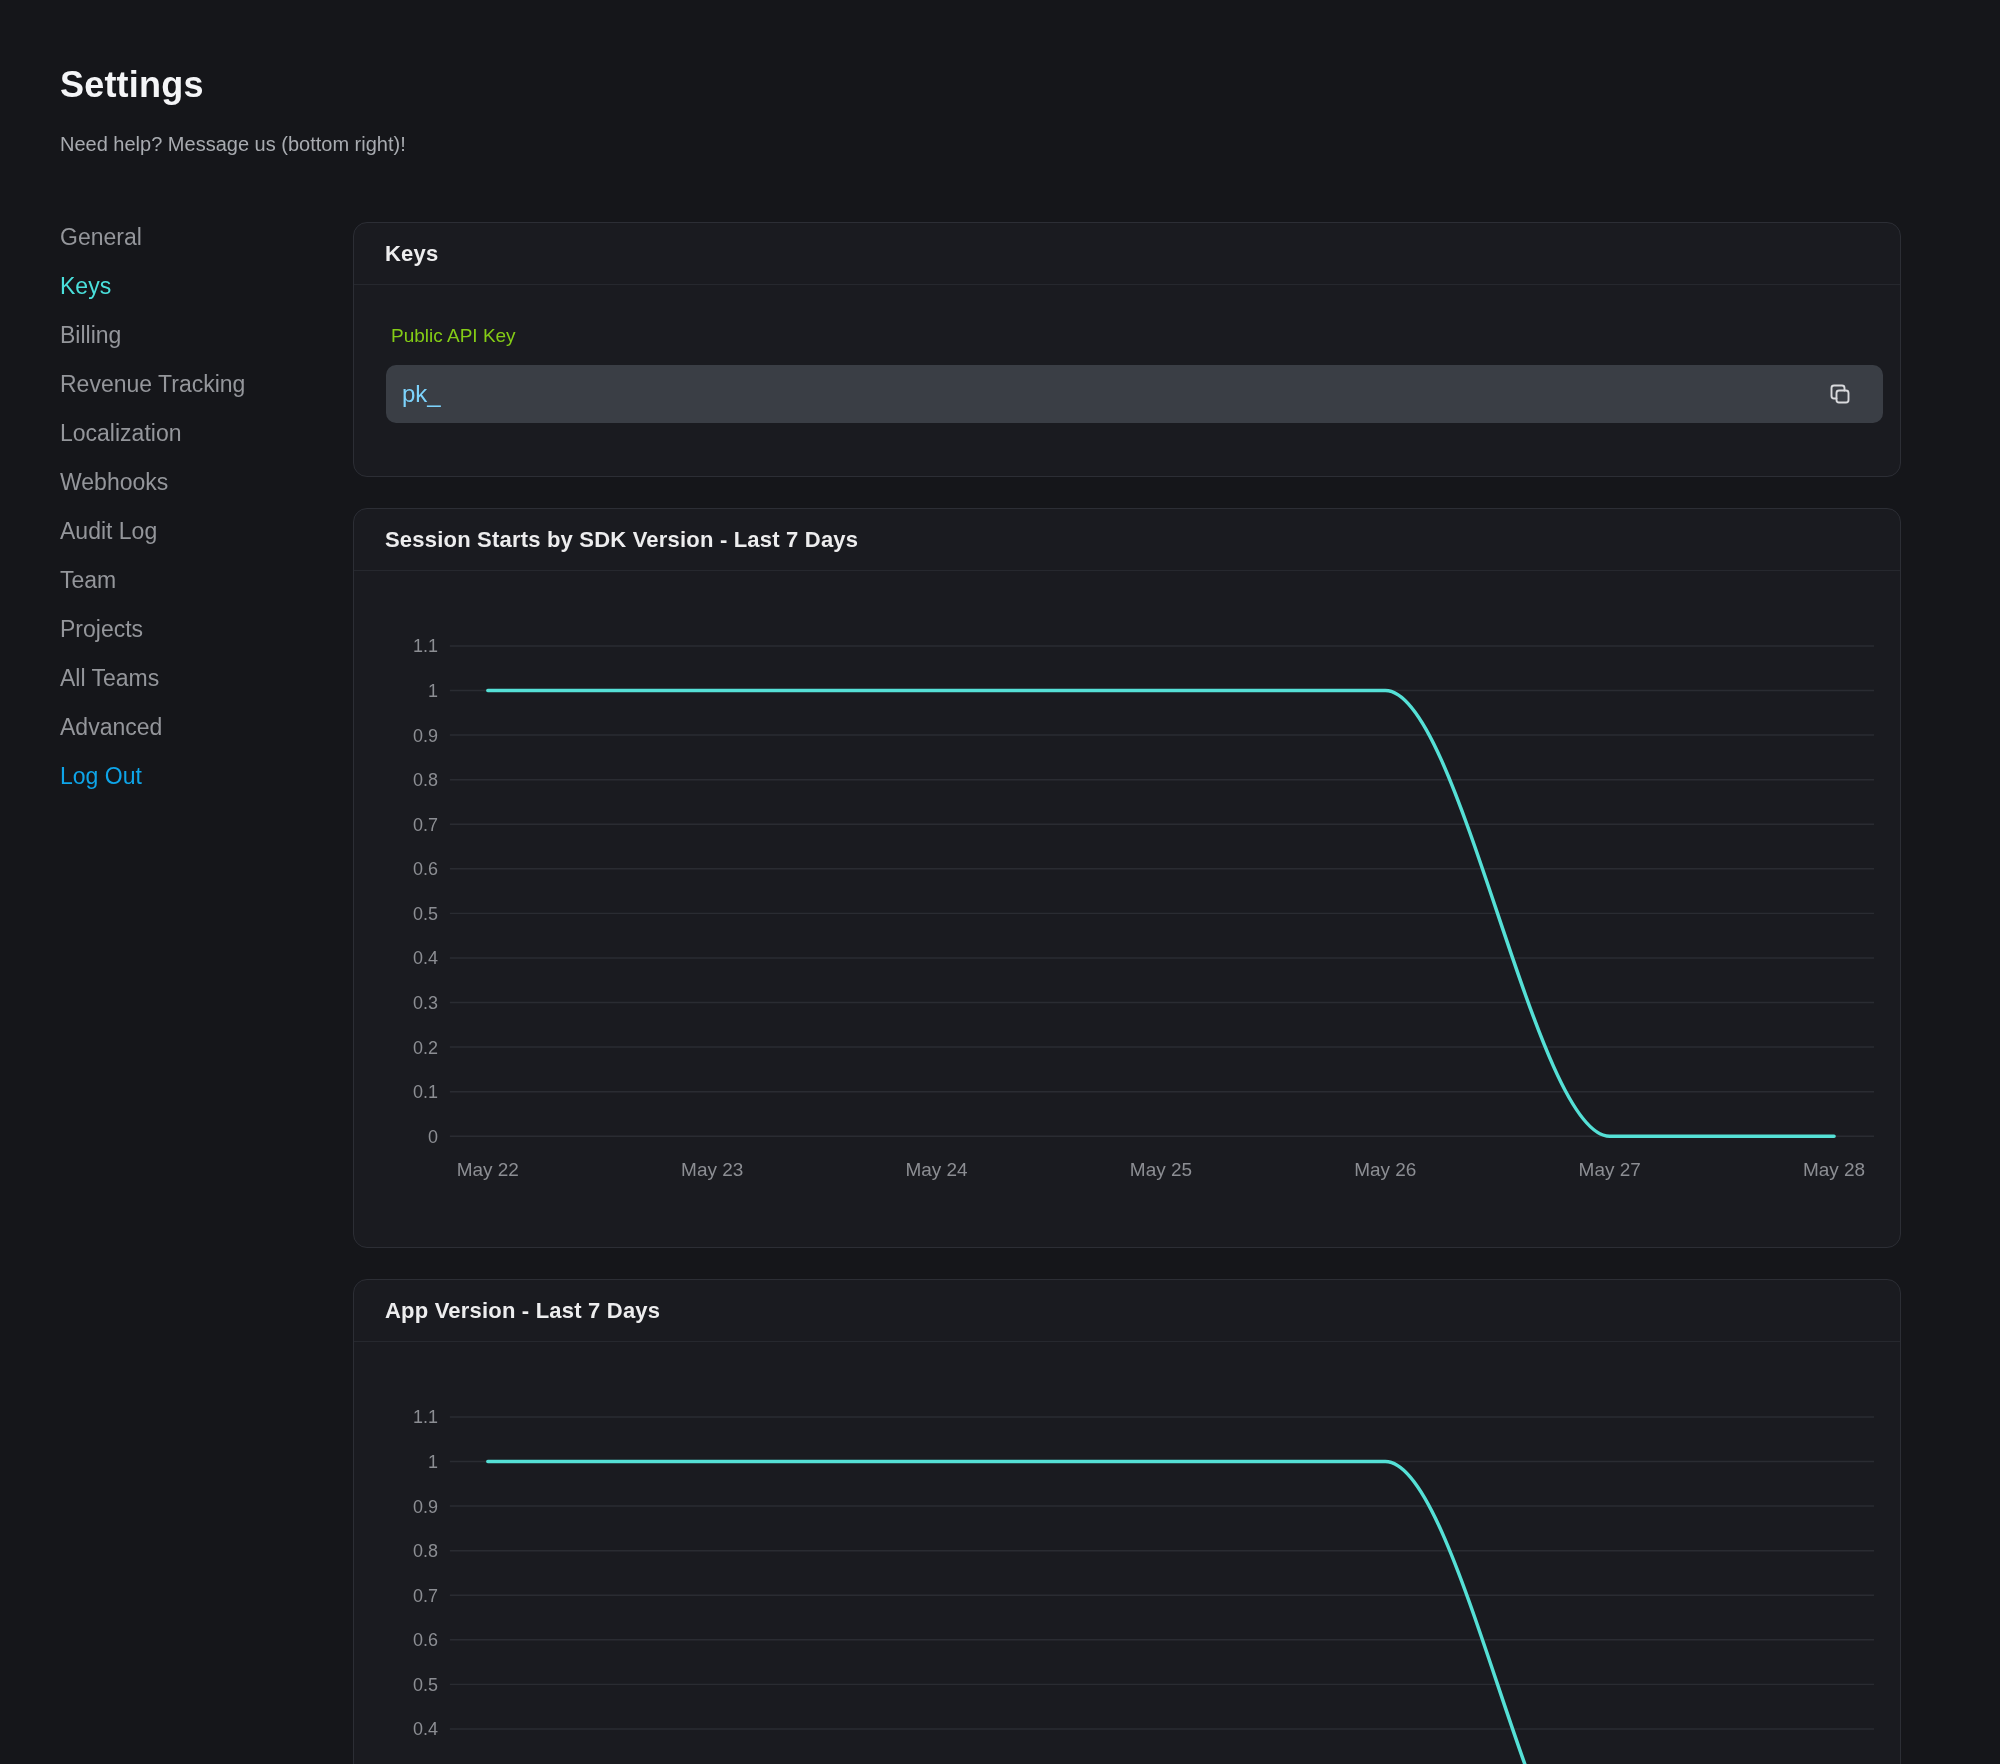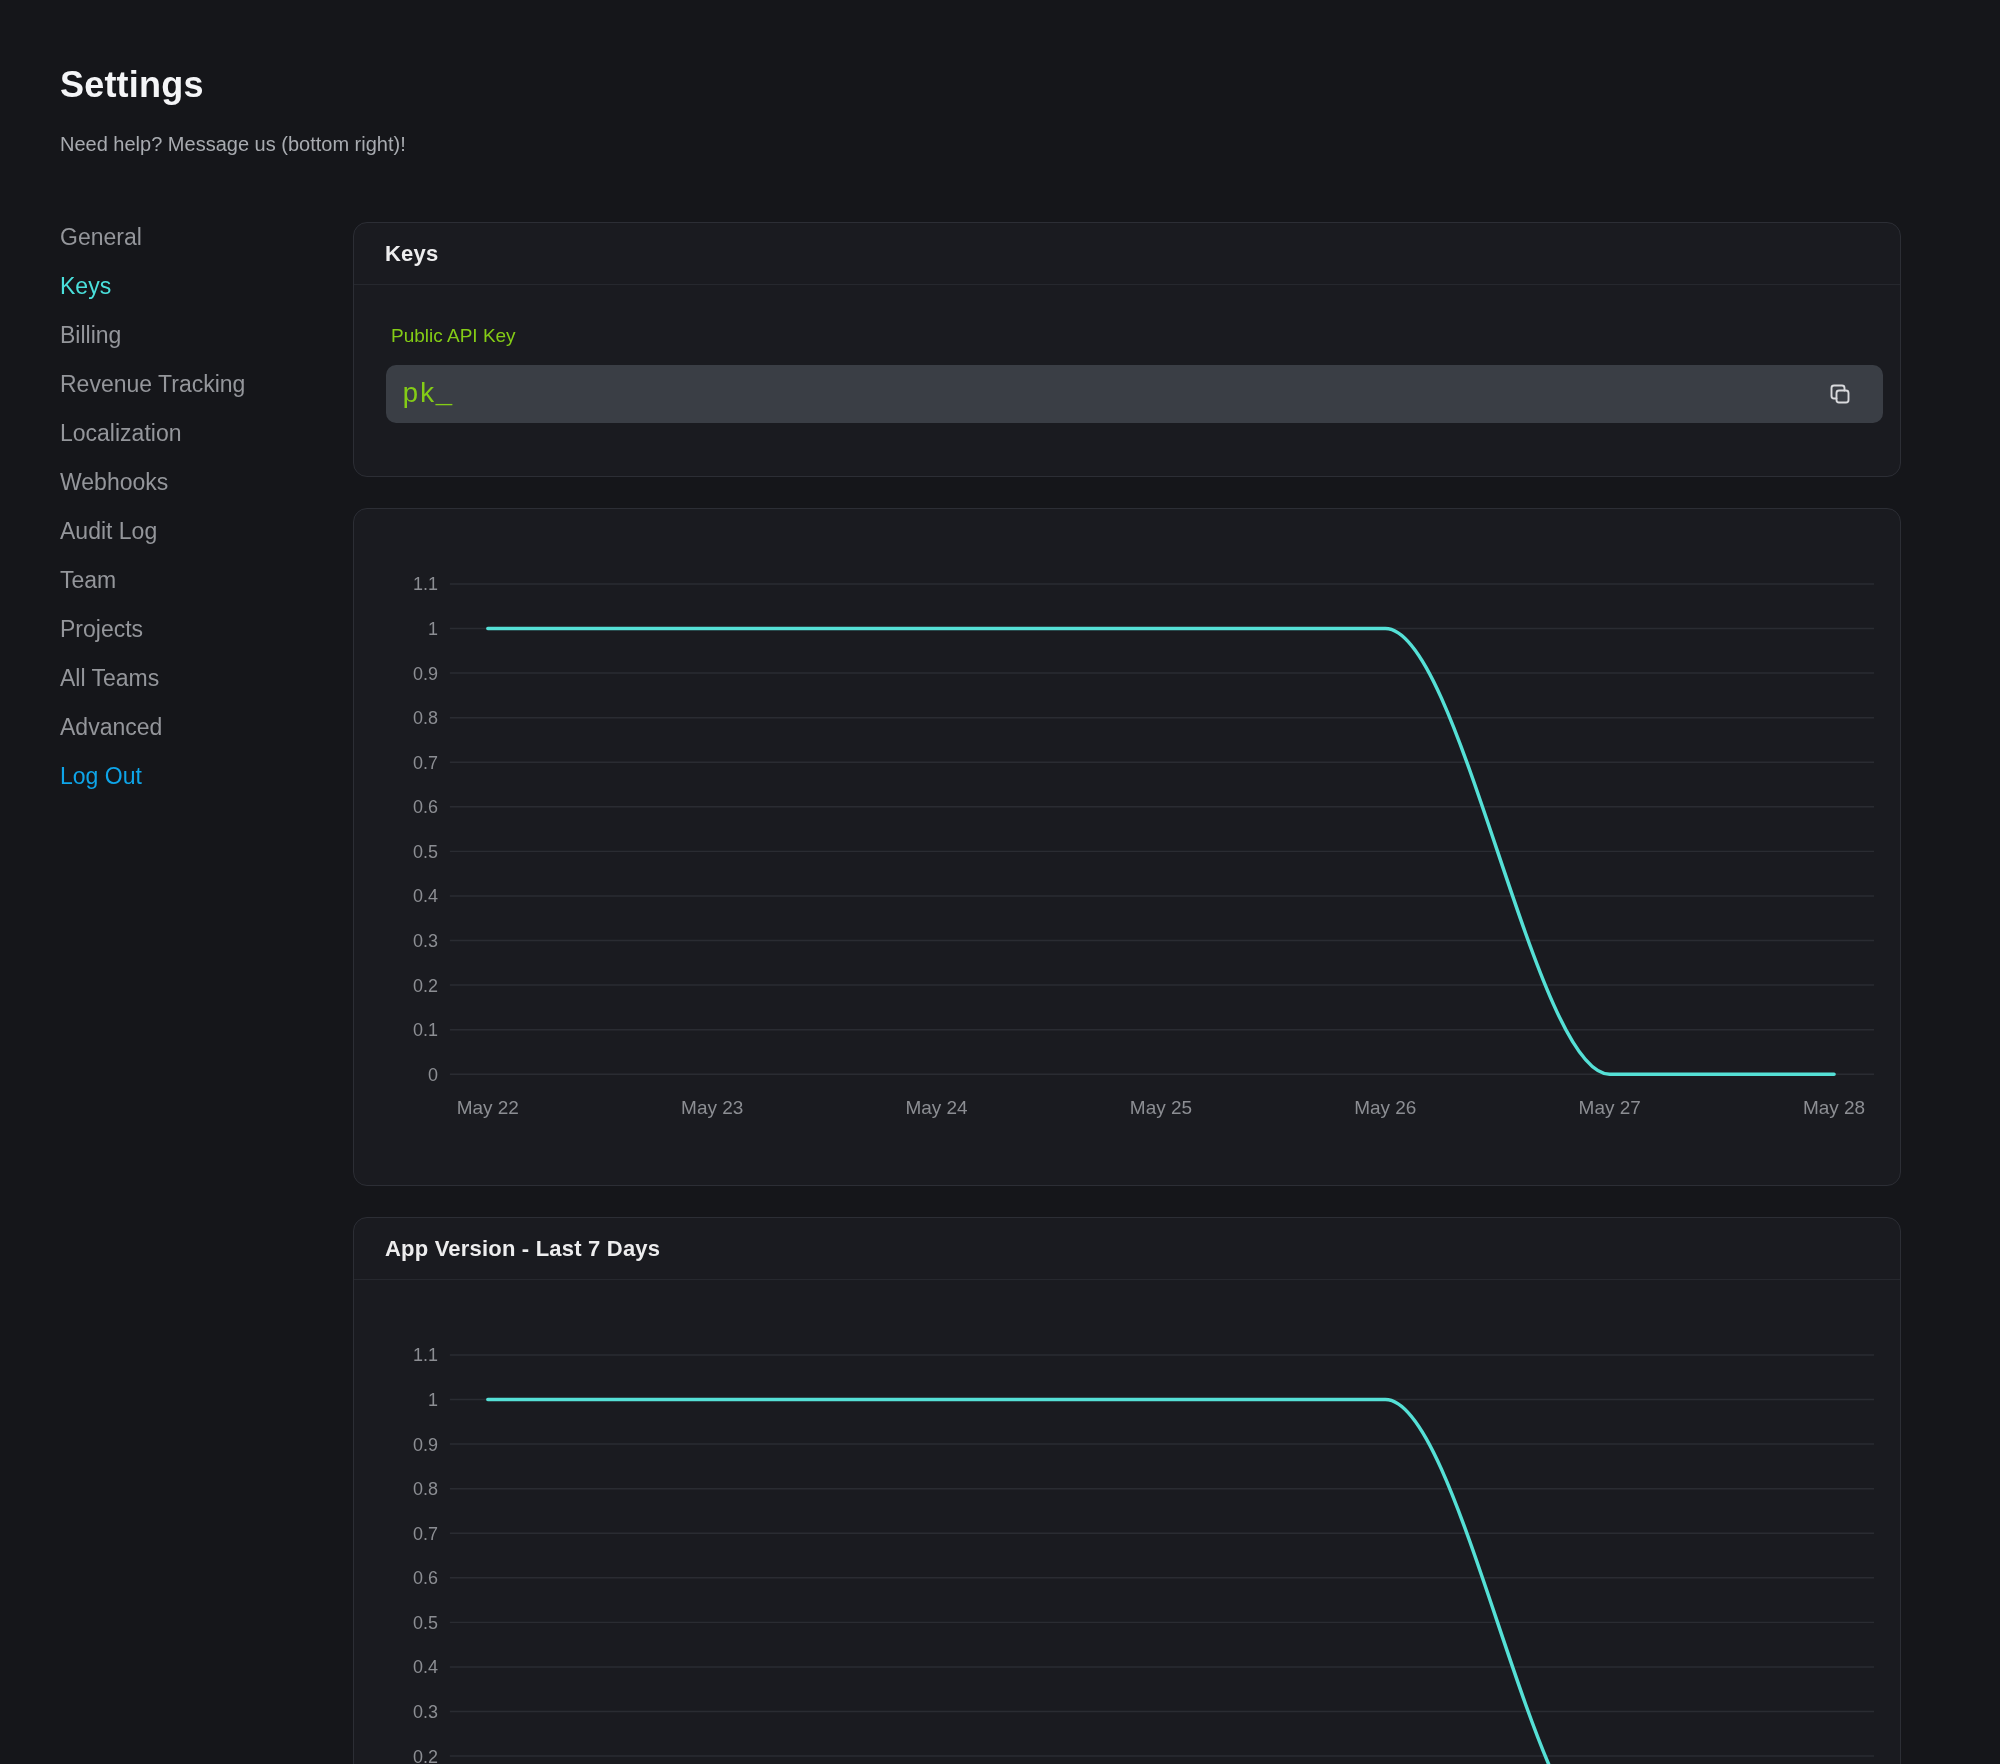--- a/index.html
+++ b/index.html
@@ -26,21 +26,21 @@
 
   
   .card { background: #1a1b20; border: 1px solid #2c2e35; border-radius: 14px; margin-bottom: 31px; overflow: hidden; }
   .card-header { height: 62px; padding: 0 31px; display: flex; align-items: center; border-bottom: 1px solid #26282e; }
   .card-header h2 { margin: 0; font-size: 22px; font-weight: 700; color: #ededee; letter-spacing: .2px; }
 
   
   .keys-body { padding: 38px 17px 53px 32px; }
   .field-label { display: block; font-size: 19px; line-height: 26px; color: #84cc16; margin: 0 0 16px 5px; }
   .key-input { position: relative; height: 58px; background: #3a3e45; border-radius: 10px; display: flex; align-items: center; padding: 0 70px 0 16px; }
-  .key-text { font-family: Liberation Mono, monospace; font-size: 28px; color: #84cc16; }
+  .key-text { font-family: Liberation Sans, sans-serif; font-size: 24px; color: #7dd3fc; }
   .copy-btn { position: absolute; right: 30px; top: 50%; transform: translateY(-50%); width: 26px; height: 26px; background: none; border: none; padding: 0; cursor: pointer; display: flex; align-items: center; justify-content: center; }
   .copy-btn svg { display: block; }
 
   
   .chart-area svg { display: block; width: 100%; height: auto; }
   .tick-label { font-family: "Liberation Sans", "DejaVu Sans", sans-serif; }
 </style>
 </head>
 <body>
 
@@ -82,20 +82,23 @@
               <svg width="24" height="24" viewBox="0 0 24 24" fill="none" stroke="#d9dadd" stroke-width="1.9" stroke-linecap="round" stroke-linejoin="round">
                 <path d="M16.5 8.5 V6 a2.5 2.5 0 0 0 -2.5 -2.5 H6 A2.5 2.5 0 0 0 3.5 6 v8 a2.5 2.5 0 0 0 2.5 2.5 h2.5"></path>
                 <rect x="8.5" y="8.5" width="12" height="12" rx="2.5"></rect>
               </svg>
             </button>
           </div>
         </div>
       </section>
 
       <section class="card">
+        <div class="card-header">
+          <h2>Session Starts by SDK Version - Last 7 Days</h2>
+        </div>
         <div class="chart-area" id="chart0">
             <svg viewBox="0 0 1548 677">
               <line x1="96" x2="1522" y1="75" y2="75" stroke="#2a2c32" stroke-width="1.5"></line>
               <text x="84" y="81.5" text-anchor="end" fill="#8c8e93" font-size="18" class="tick-label">1.1</text>
               <line x1="96" x2="1522" y1="119.63636363636367" y2="119.63636363636367" stroke="#2a2c32" stroke-width="1.5"></line>
               <text x="84" y="126.13636363636367" text-anchor="end" fill="#8c8e93" font-size="18" class="tick-label">1</text>
               <line x1="96" x2="1522" y1="164.2727272727273" y2="164.2727272727273" stroke="#2a2c32" stroke-width="1.5"></line>
               <text x="84" y="170.7727272727273" text-anchor="end" fill="#8c8e93" font-size="18" class="tick-label">0.9</text>
               <line x1="96" x2="1522" y1="208.9090909090909" y2="208.9090909090909" stroke="#2a2c32" stroke-width="1.5"></line>
               <text x="84" y="215.4090909090909" text-anchor="end" fill="#8c8e93" font-size="18" class="tick-label">0.8</text>

